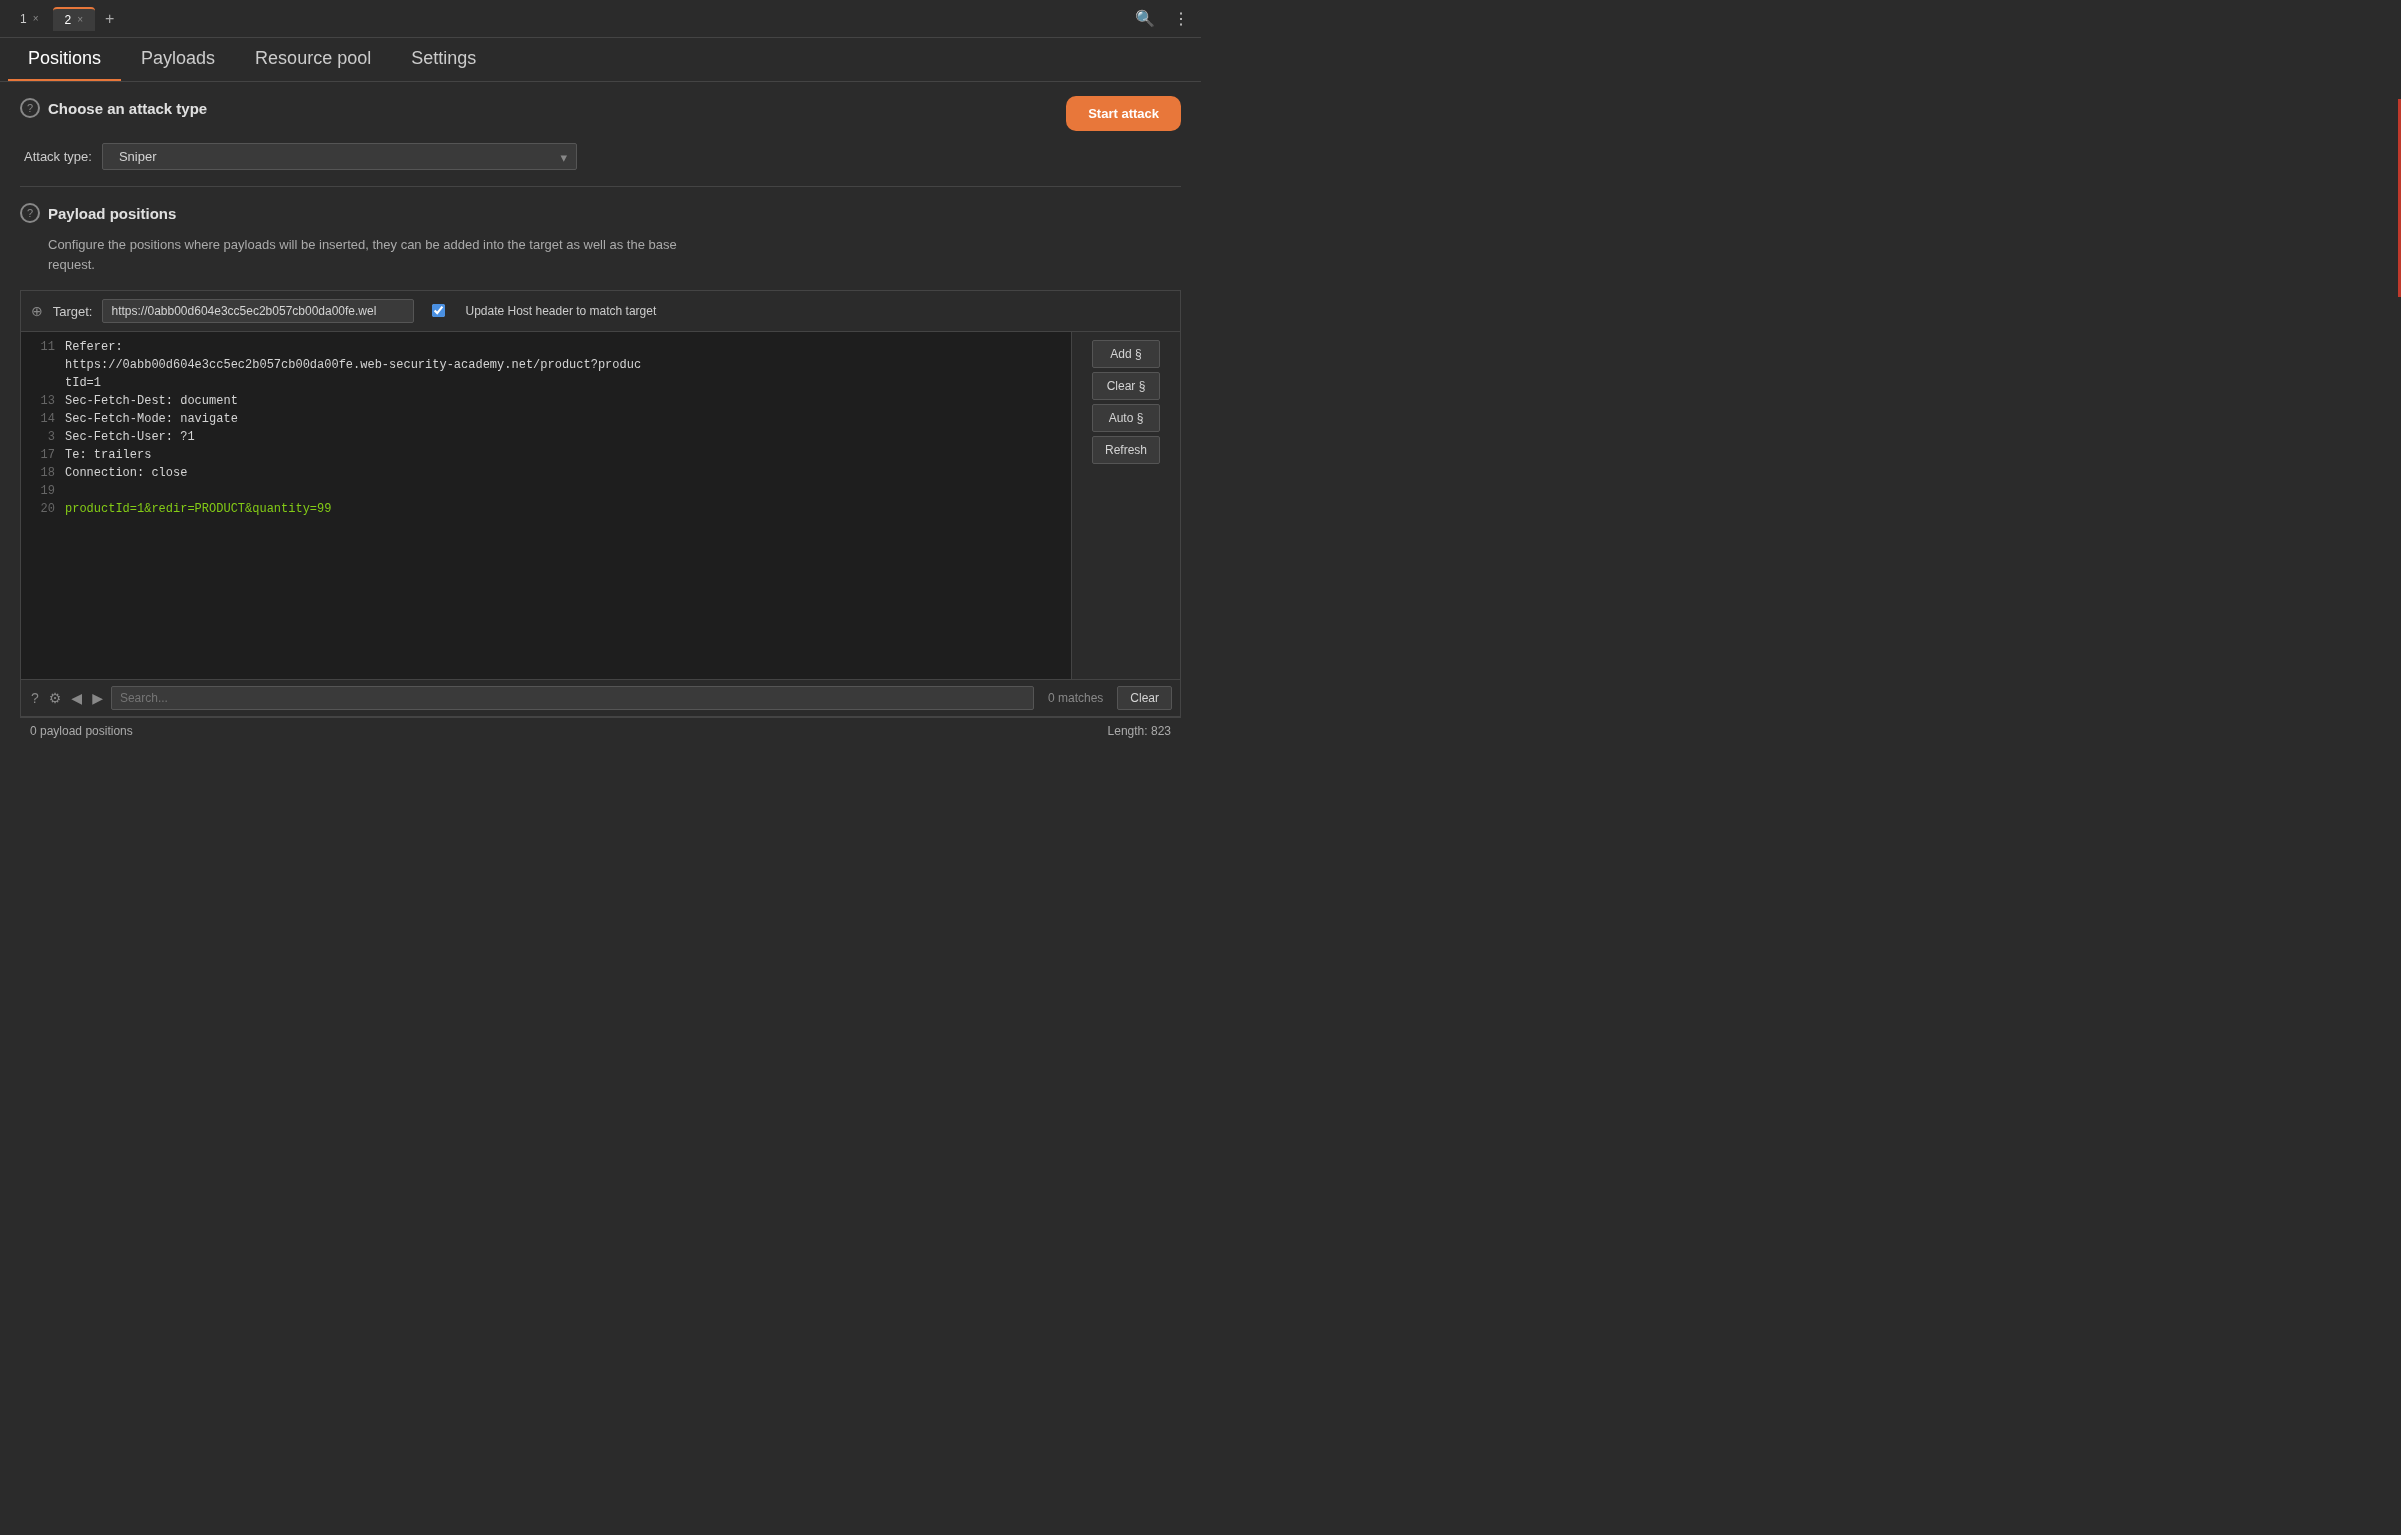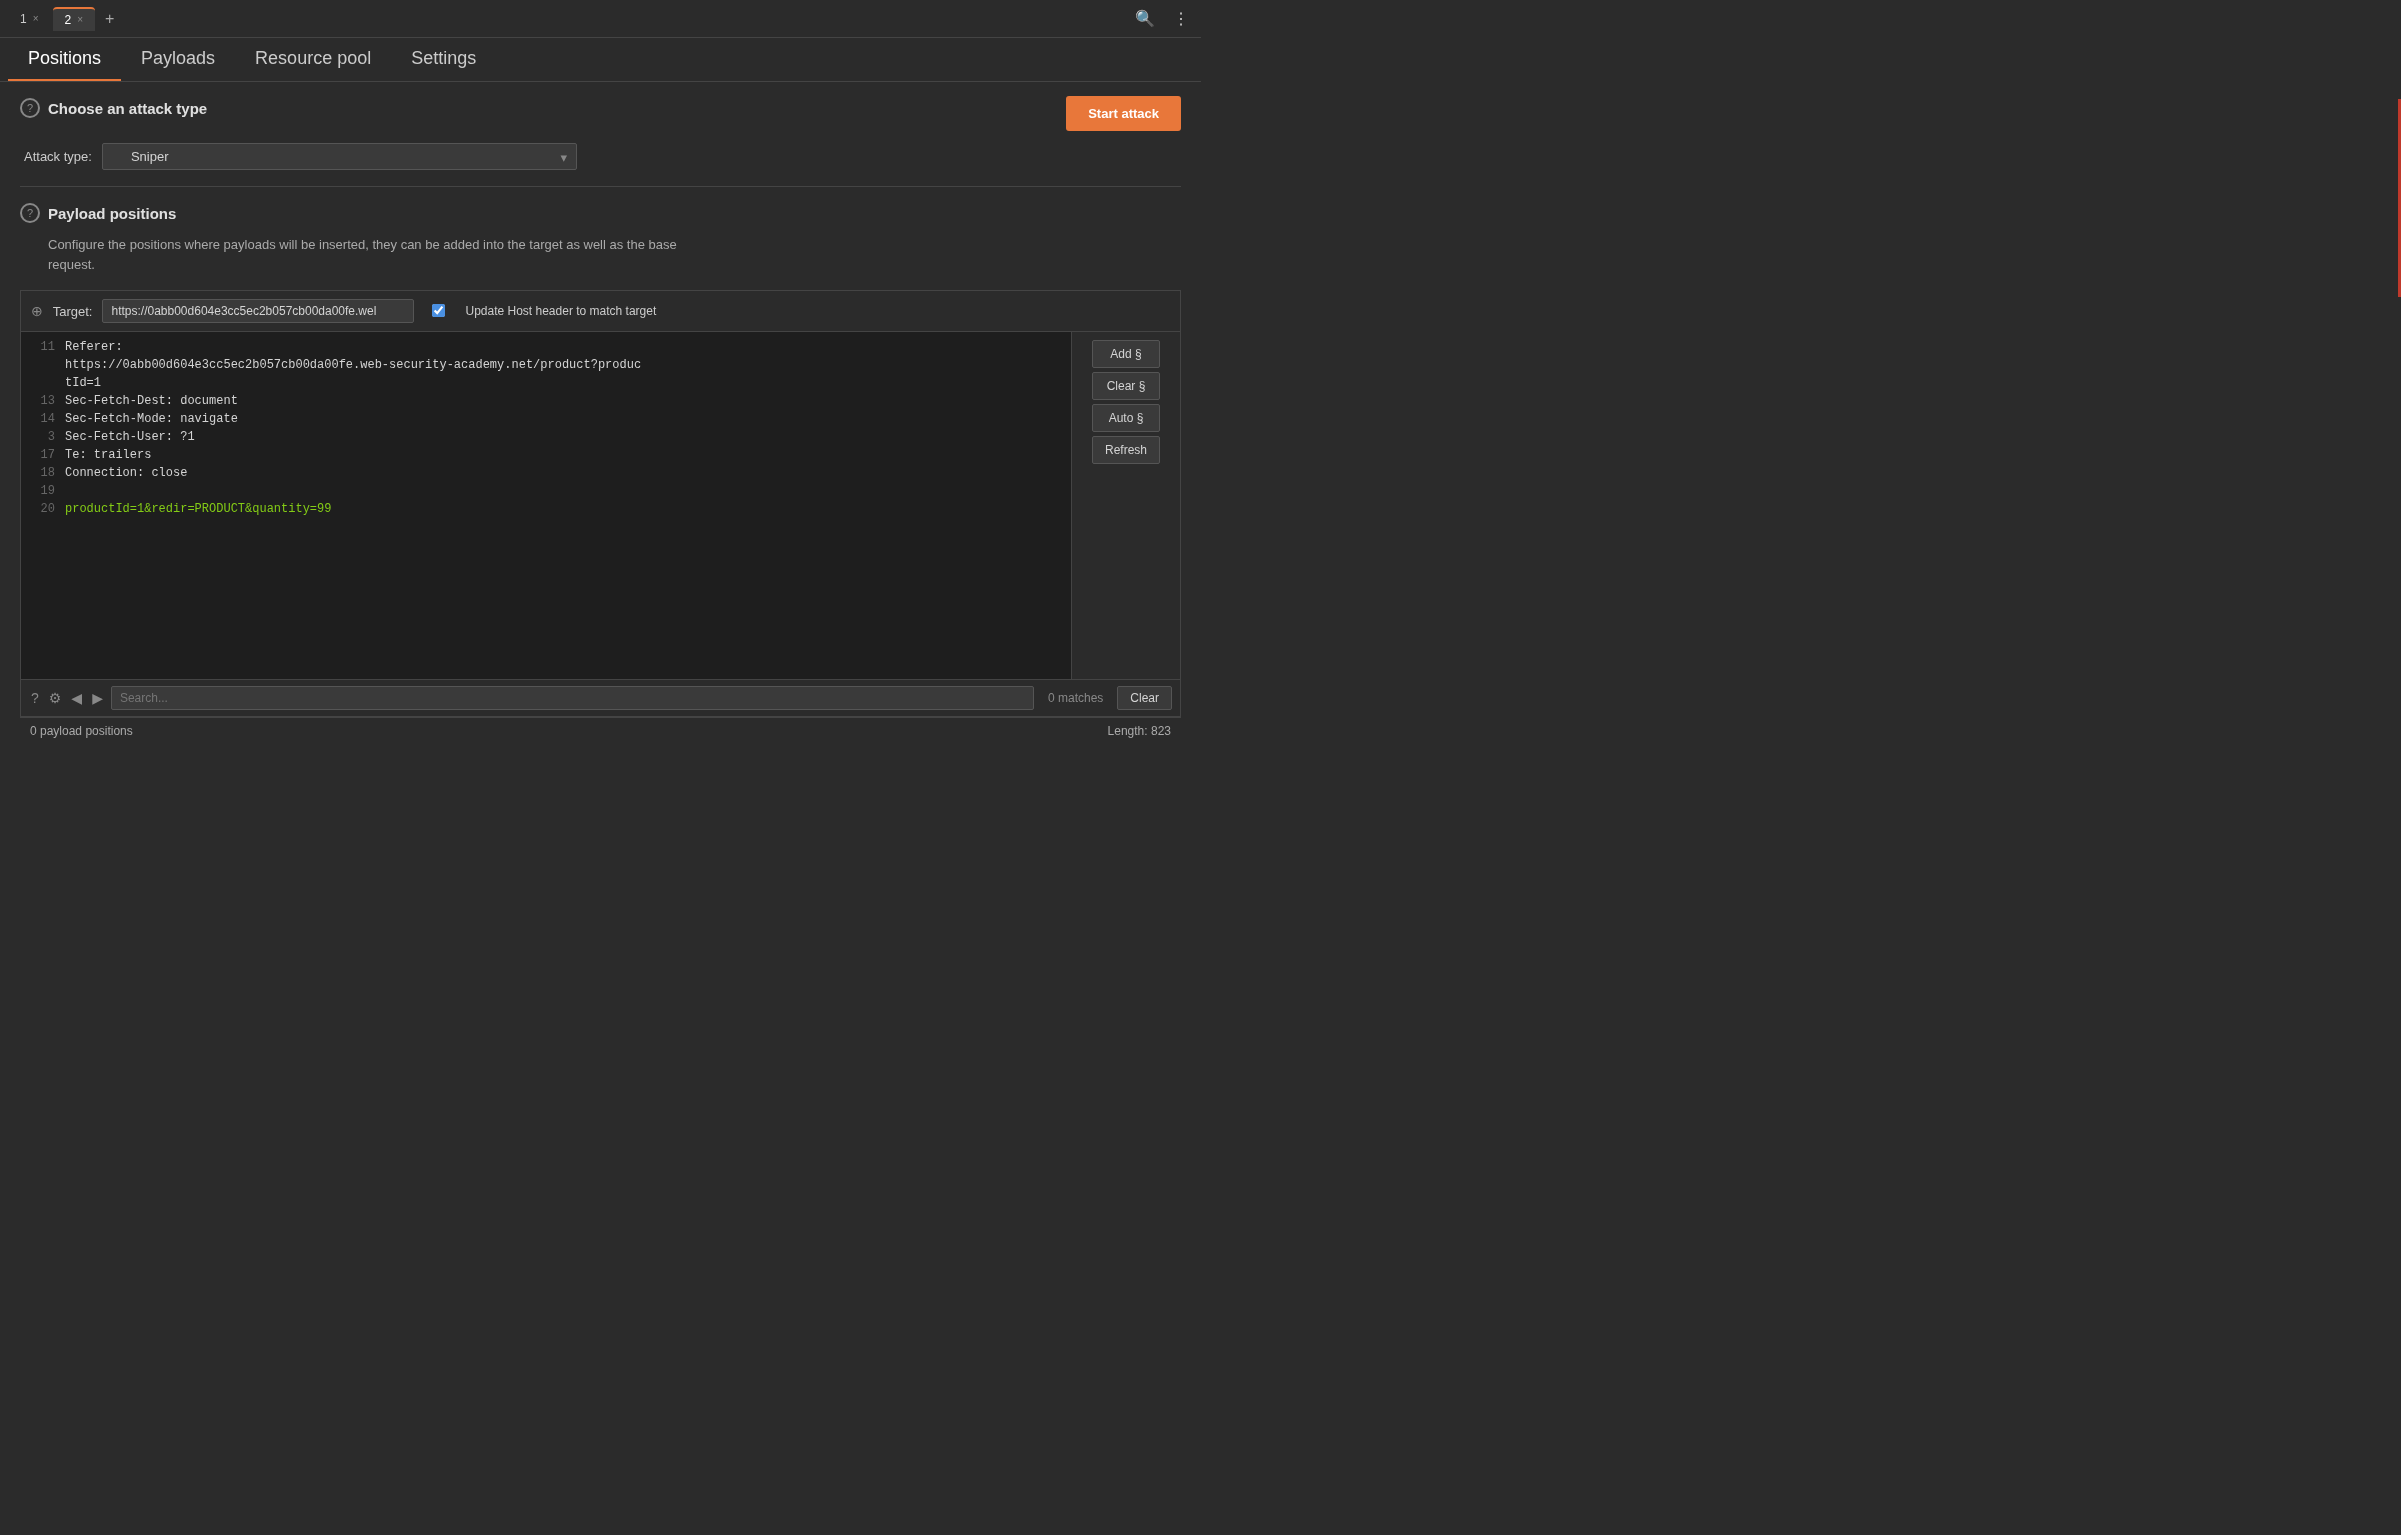--- a/index.html
+++ b/index.html
@@ -121,42 +121,42 @@
 
     
     .start-attack-btn {
       background: #e8773a;
       color: #fff;
       border: none;
       padding: 10px 22px;
       font-size: 13px;
       font-weight: bold;
       cursor: pointer;
-      border-radius: 3px;
+      border-radius: 10px;
       float: right;
       margin-top: -2px;
     }
 
     
     .attack-type-row {
       display: flex;
       align-items: center;
       gap: 10px;
       margin-bottom: 16px;
       padding-left: 4px;
     }
     .attack-type-label {
       color: #ccc;
       font-size: 13px;
     }
     .attack-type-select {
       background: #3a3a3a;
       border: 1px solid #555;
       color: #d4d4d4;
-      padding: 5px 28px;
+      padding: 5px 16px;
       font-size: 13px;
       width: 475px;
       appearance: none;
       -webkit-appearance: none;
       cursor: pointer;
       border-radius: 2px;
       position: relative;
     }
     .select-wrapper {
       position: relative;

